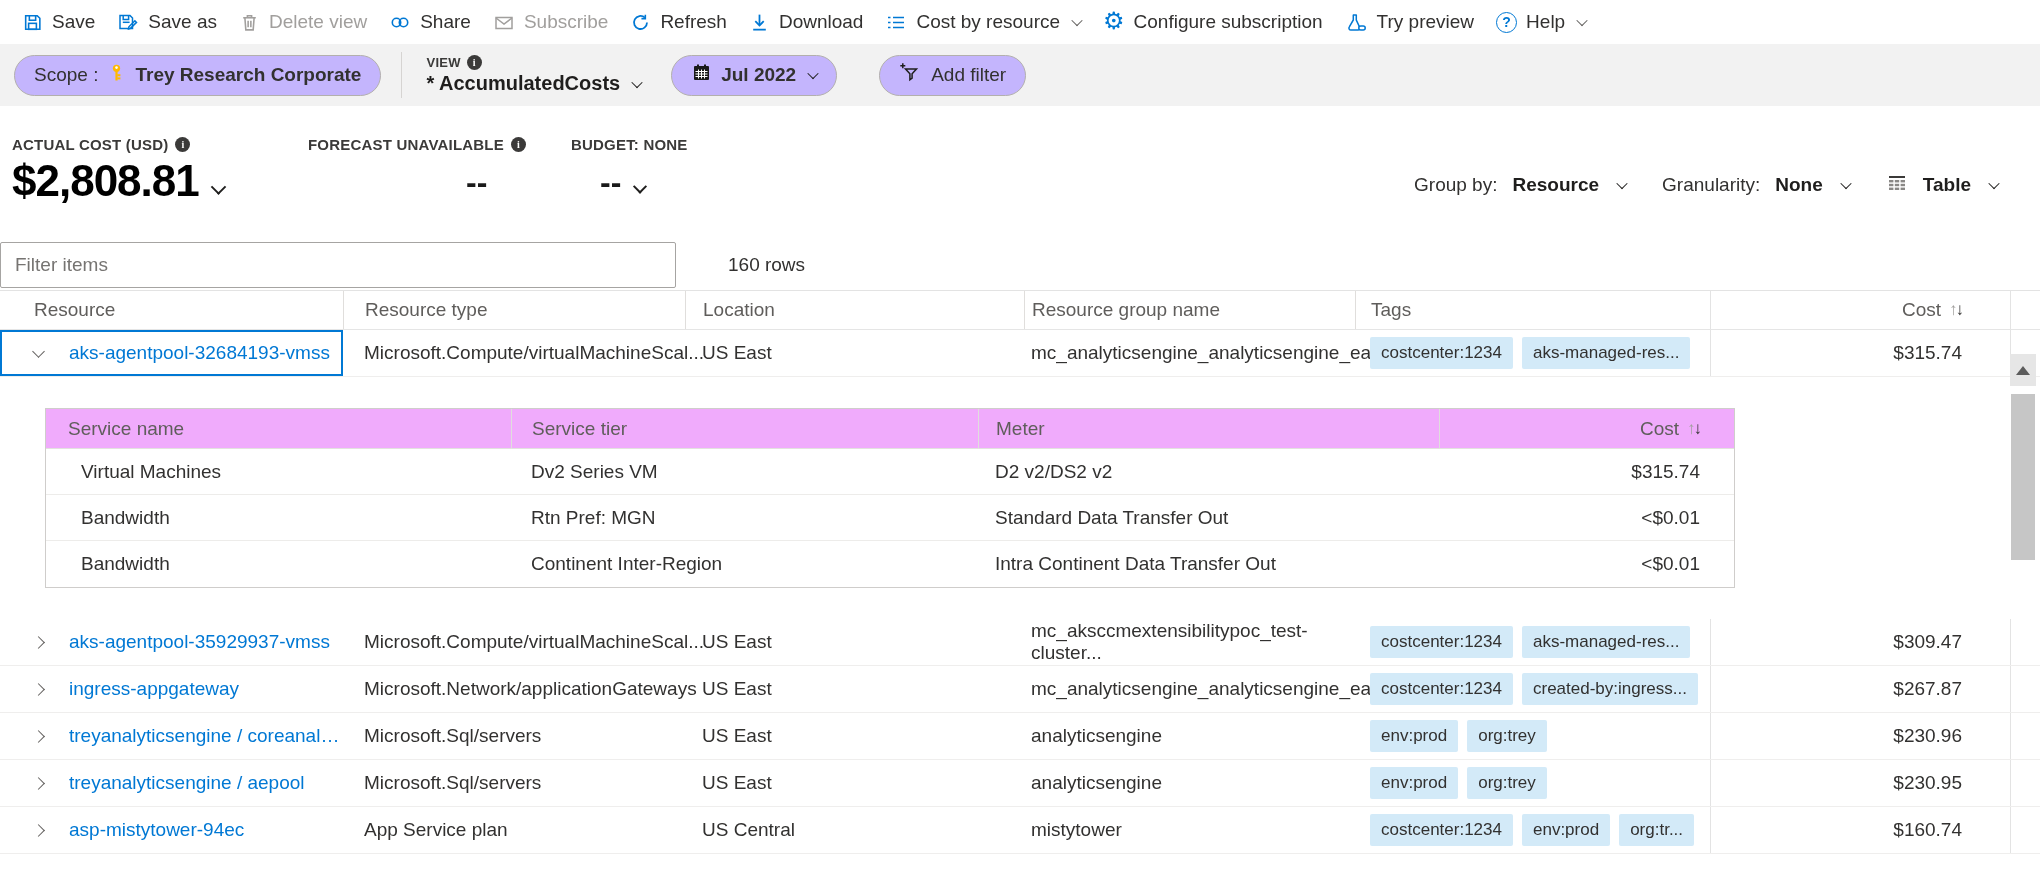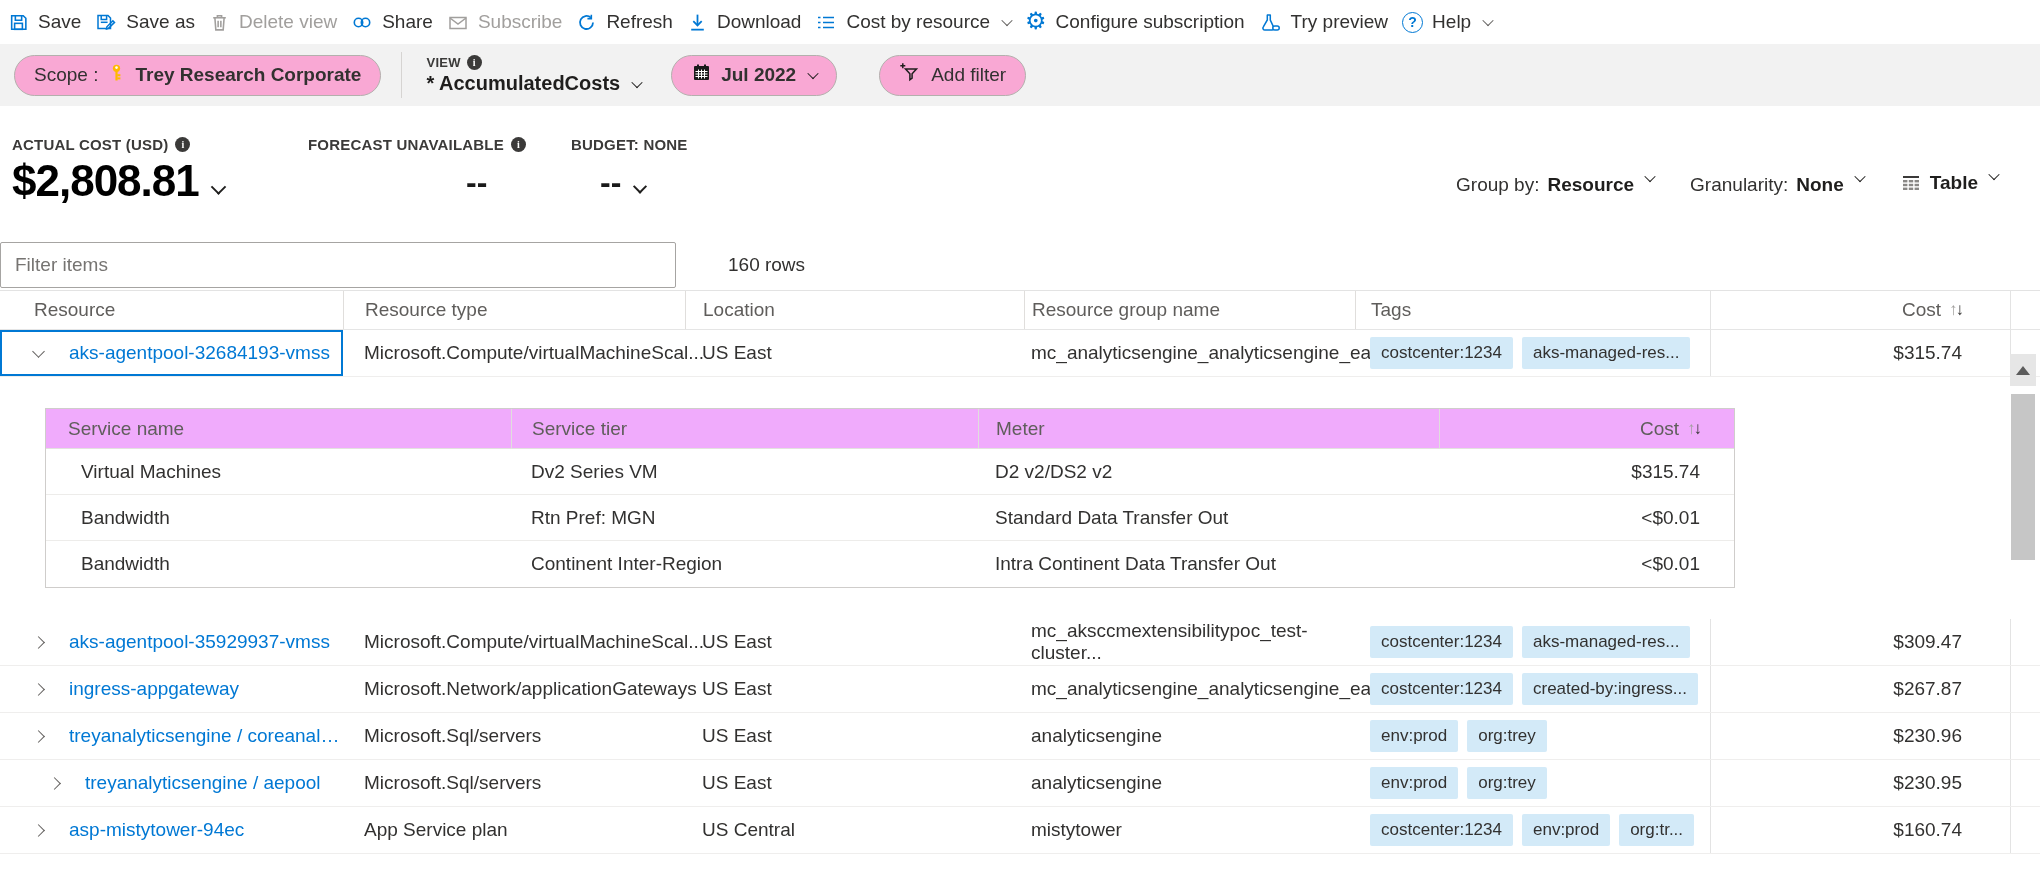--- a/index.html
+++ b/index.html
@@ -1,38 +1,38 @@
 <!DOCTYPE html>
 <html><head>
 <meta charset="utf-8">
 <style>
   * { margin:0; padding:0; box-sizing:border-box; }
   html,body { width:2040px; height:879px; overflow:hidden; background:#fff;
     font-family:"Liberation Sans", sans-serif; color:#323130; }
   .app { position:relative; width:2040px; height:879px; background:#fff; }
 
   
-  .toolbar { height:44px; display:flex; align-items:center; padding-left:8px; gap:14px; }
+  .toolbar { height:44px; display:flex; align-items:center; padding-left:22px; gap:22px; }
   .tb { display:flex; align-items:center; gap:9px; font-size:19px; color:#323130;
         background:none; border:none; font-family:inherit; cursor:pointer; white-space:nowrap; }
   .tb.disabled { color:#a19f9d; cursor:default; }
   .tb svg { display:block; }
   .chev { width:8px; height:8px; border-right:1.8px solid #605e5c; border-bottom:1.8px solid #605e5c;
           transform:rotate(45deg) translate(-1px,-1px); display:inline-block; margin-left:4px; }
   .chev.dark { border-color:#1f1e1d; }
   .gear-glyph::after { content:"⚙"; font-size:24px; color:#0078d4; line-height:20px; }
   .help-circle { width:21px; height:21px; border:1.8px solid #0078d4; border-radius:50%;
                  display:inline-flex; align-items:center; justify-content:center;
                  color:#0078d4; font-size:14px; font-weight:bold; }
   .help-circle::after { content:"?"; }
 
   
   .scopebar { height:62px; background:#f2f2f2; display:flex; align-items:center;
               padding-left:14px; gap:16px; }
-  .pill { height:41px; border:1px solid #b3b0ad; border-radius:21px; background:#f9a8d4;
+  .pill { height:41px; border:1px solid #b3b0ad; border-radius:21px; background:#c4b5fd;
           display:inline-flex; align-items:center; gap:9px; padding:0 19px; font-size:19px;
           color:#323130; font-family:inherit; cursor:pointer; white-space:nowrap; }
   .pill .bold { font-weight:bold; }
   .vsep { width:1px; height:46px; background:#d6d4d2; margin:0 8px 0 4px; }
   .view-block { display:flex; flex-direction:column; justify-content:center; gap:2px; cursor:pointer; }
   .view-label { display:flex; align-items:center; gap:6px; font-size:13px; font-weight:bold;
                 color:#3b3a39; letter-spacing:.3px; }
   .view-value { display:flex; align-items:center; gap:9px; font-size:20px; font-weight:bold; color:#1f1e1d; }
   .info { width:15px; height:15px; border-radius:50%; background:#3b3a39; color:#fff;
           display:inline-flex; align-items:center; justify-content:center;
@@ -44,21 +44,21 @@
   .kpi-label { position:absolute; font-size:15px; font-weight:bold; color:#3b3a39;
                display:flex; align-items:center; gap:7px; letter-spacing:.2px; }
   .kpi-big { position:absolute; left:12px; top:50px; font-size:44px; font-weight:bold;
              color:#000; letter-spacing:-1px; display:flex; align-items:flex-end; gap:10px; }
   .kpi-big .chev { width:11px; height:11px; border-width:2px; margin-bottom:12px; }
   .kpi-dash { position:absolute; font-size:32px; font-weight:bold; color:#1a1a1a;
               display:flex; align-items:flex-end; gap:10px; }
   .kpi-dash .chev { width:10px; height:10px; border-width:2px; margin-bottom:8px; }
   .controls { position:absolute; top:66px; right:42px; display:flex; align-items:center;
               gap:36px; font-size:19px; color:#323130; }
-  .ctrl { display:flex; gap:8px; cursor:pointer; white-space:nowrap; }
+  .ctrl { display:flex; align-items:center; gap:15px; cursor:pointer; white-space:nowrap; }
   .ctrl .val { font-weight:bold; color:#1f1e1d; }
   .ctrl .chev { border-color:#1f1e1d; }
 
   
   .filter-row { position:relative; height:70px; }
   .filter-row input { position:absolute; left:0; top:22px; width:676px; height:46px;
       border:1px solid #a6a4a2; border-radius:2px; font-size:19px; padding:0 14px;
       font-family:inherit; color:#323130; }
   .filter-row input::placeholder { color:#767472; }
   .rows-count { position:absolute; left:728px; top:34px; font-size:19px; color:#323130; }
@@ -445,21 +445,21 @@
       <div class="c-loc">US East</div>
       <div class="c-rg">analyticsengine</div>
       <div class="c-tags">
         <span class="tag">env:prod</span>
         <span class="tag">org:trey</span>
       </div>
       <div class="c-cost">$230.96</div>
     </div>
 
     <div class="row">
-      <div class="c-res" style="padding-left:48px;">
+      <div class="c-res" style="padding-left:32px;">
         <span class="expander right"></span>
         <span class="link">treyanalyticsengine / aepool</span>
       </div>
       <div class="c-type">Microsoft.Sql/servers</div>
       <div class="c-loc">US East</div>
       <div class="c-rg">analyticsengine</div>
       <div class="c-tags">
         <span class="tag">env:prod</span>
         <span class="tag">org:trey</span>
       </div>

